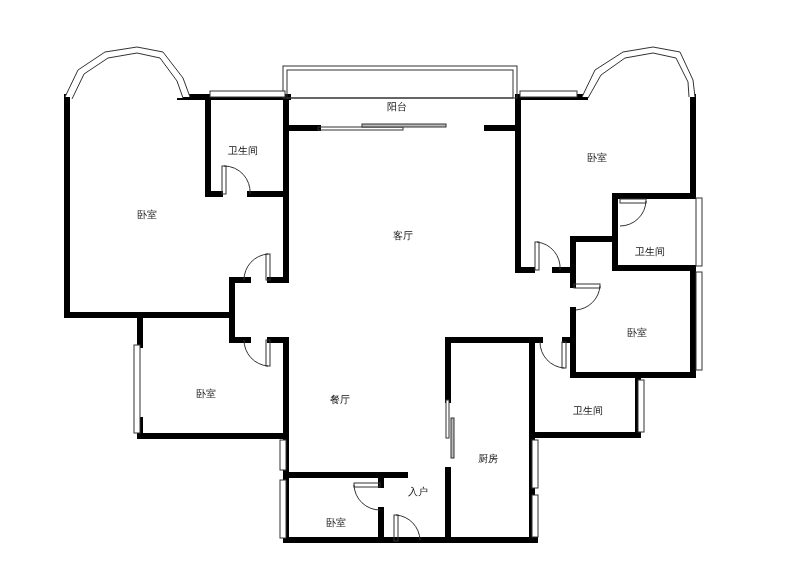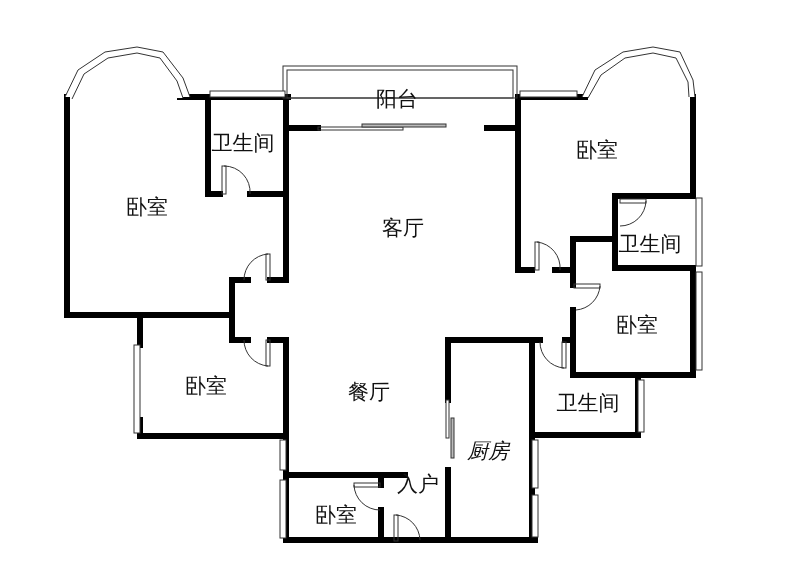--- a/index.html
+++ b/index.html
@@ -1,18 +1,18 @@
 <!DOCTYPE html>
 <html><head>
   <meta charset="utf-8">
   <style>
     html, body { margin: 0; padding: 0; background: #ffffff; }
     body { width: 794px; height: 568px; overflow: hidden; position: relative; font-family: "DejaVu Sans", sans-serif; }
     svg { position: absolute; left: 0; top: 0; }
-    .label { position: absolute; font-family: "DejaVu Sans", sans-serif; font-size: 21px; color: #111; white-space: nowrap; transform: translate(-50%, -50%); }
+    .label { position: absolute; font-family: "DejaVu Sans", sans-serif; font-size: 10px; color: #111; white-space: nowrap; transform: translate(-50%, -50%); margin-top: 8px; }
   </style>
 </head>
 <body>
 
 <svg width="794" height="568" viewBox="0 0 794 568">
   <g stroke="#000" stroke-width="6" fill="none" stroke-linecap="square">
 
     <line x1="67" y1="97" x2="67" y2="315"></line>
     <line x1="67" y1="315" x2="232" y2="315"></line>
     <line x1="180" y1="97" x2="288" y2="97"></line>
@@ -120,18 +120,18 @@
 
 <div id="labels">
     <span class="label" style="left: 397px; top: 99px;">阳台</span>
     <span class="label" style="left: 243px; top: 143px;">卫生间</span>
     <span class="label" style="left: 147px; top: 207px;">卧室</span>
     <span class="label" style="left: 403px; top: 228px;">客厅</span>
     <span class="label" style="left: 597px; top: 150px;">卧室</span>
     <span class="label" style="left: 650px; top: 244px;">卫生间</span>
     <span class="label" style="left: 637px; top: 325px;">卧室</span>
     <span class="label" style="left: 206px; top: 386px;">卧室</span>
-    <span class="label" style="left: 369px; top: 392px; font-family: Liberation Mono, monospace;">餐厅</span>
+    <span class="label" style="left: 340px; top: 392px; font-family: Liberation Mono, monospace;">餐厅</span>
     <span class="label" style="left: 588px; top: 403px;">卫生间</span>
-    <span class="label" style="left: 488px; top: 451px; font-style: italic;">厨房</span>
+    <span class="label" style="left: 488px; top: 451px;">厨房</span>
     <span class="label" style="left: 418px; top: 484px;">入户</span>
     <span class="label" style="left: 336px; top: 515px;">卧室</span>
   </div>
 
 </body></html>

